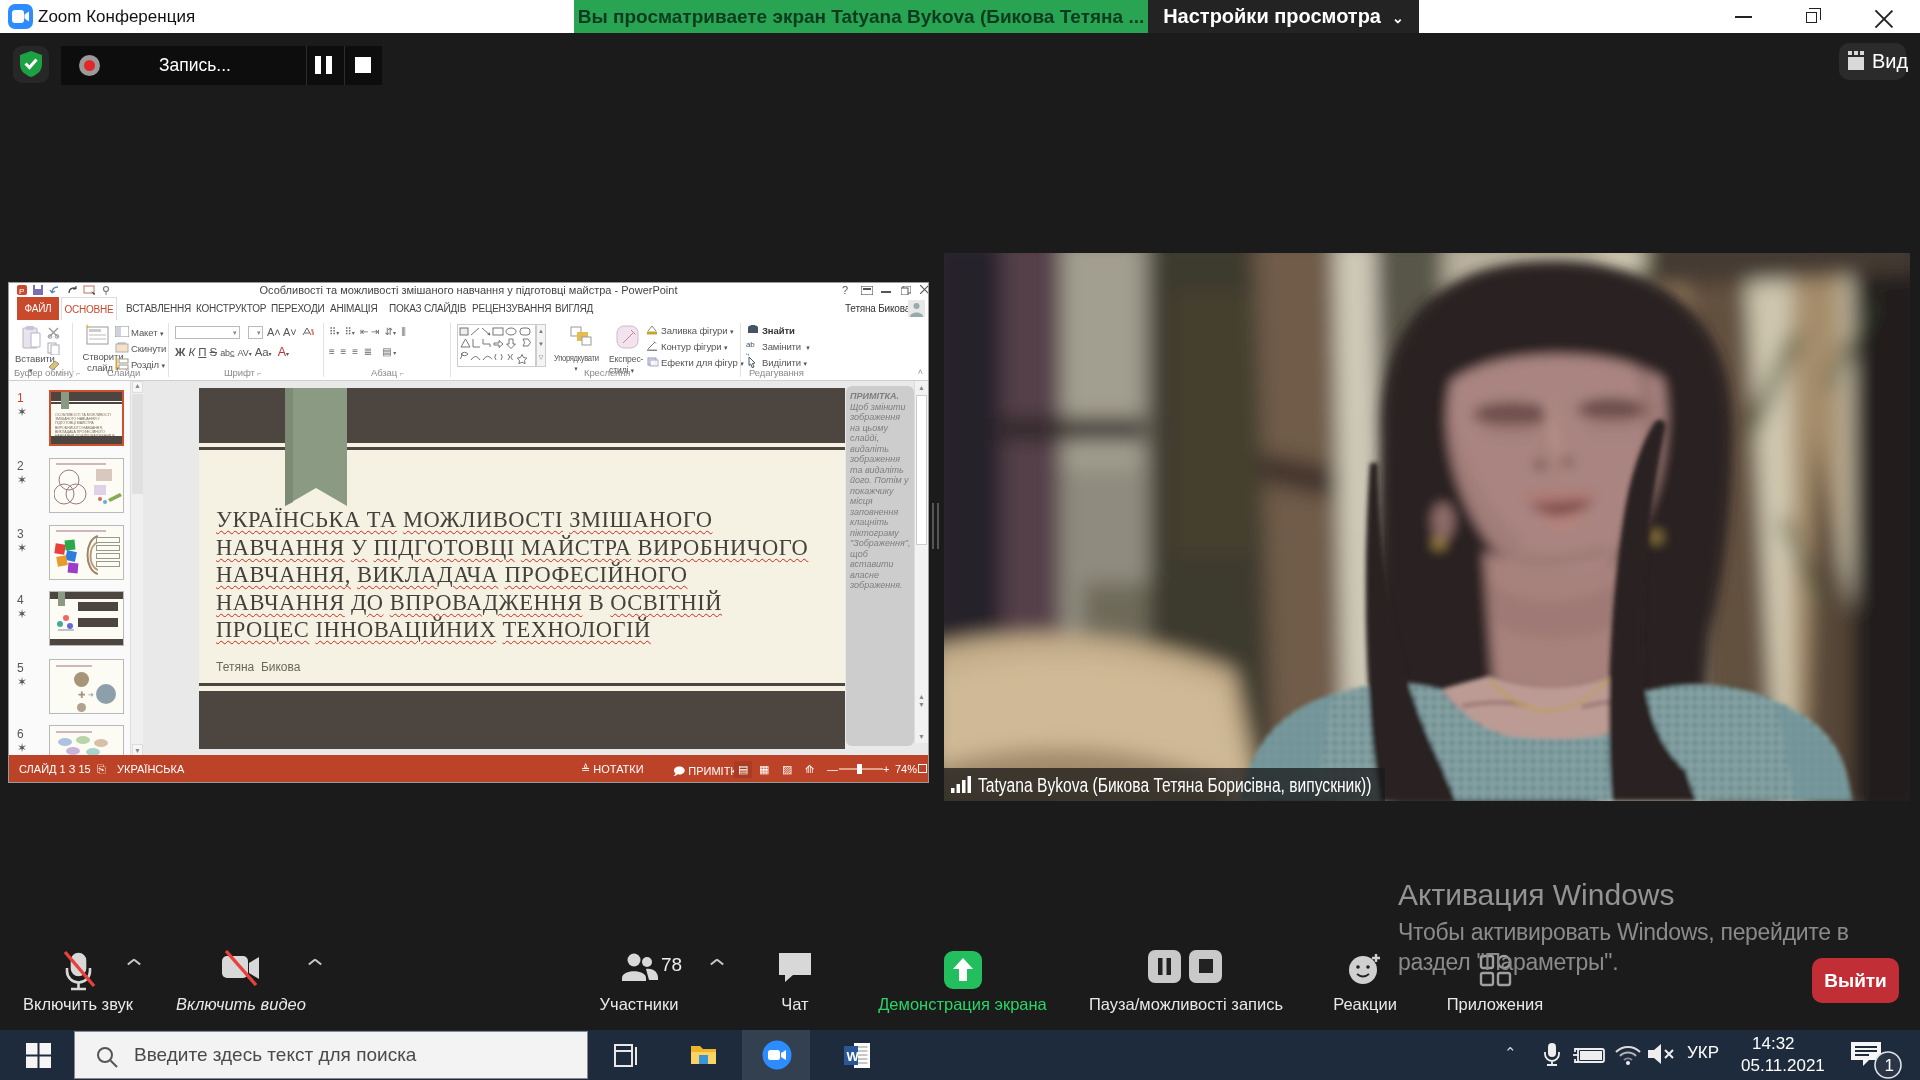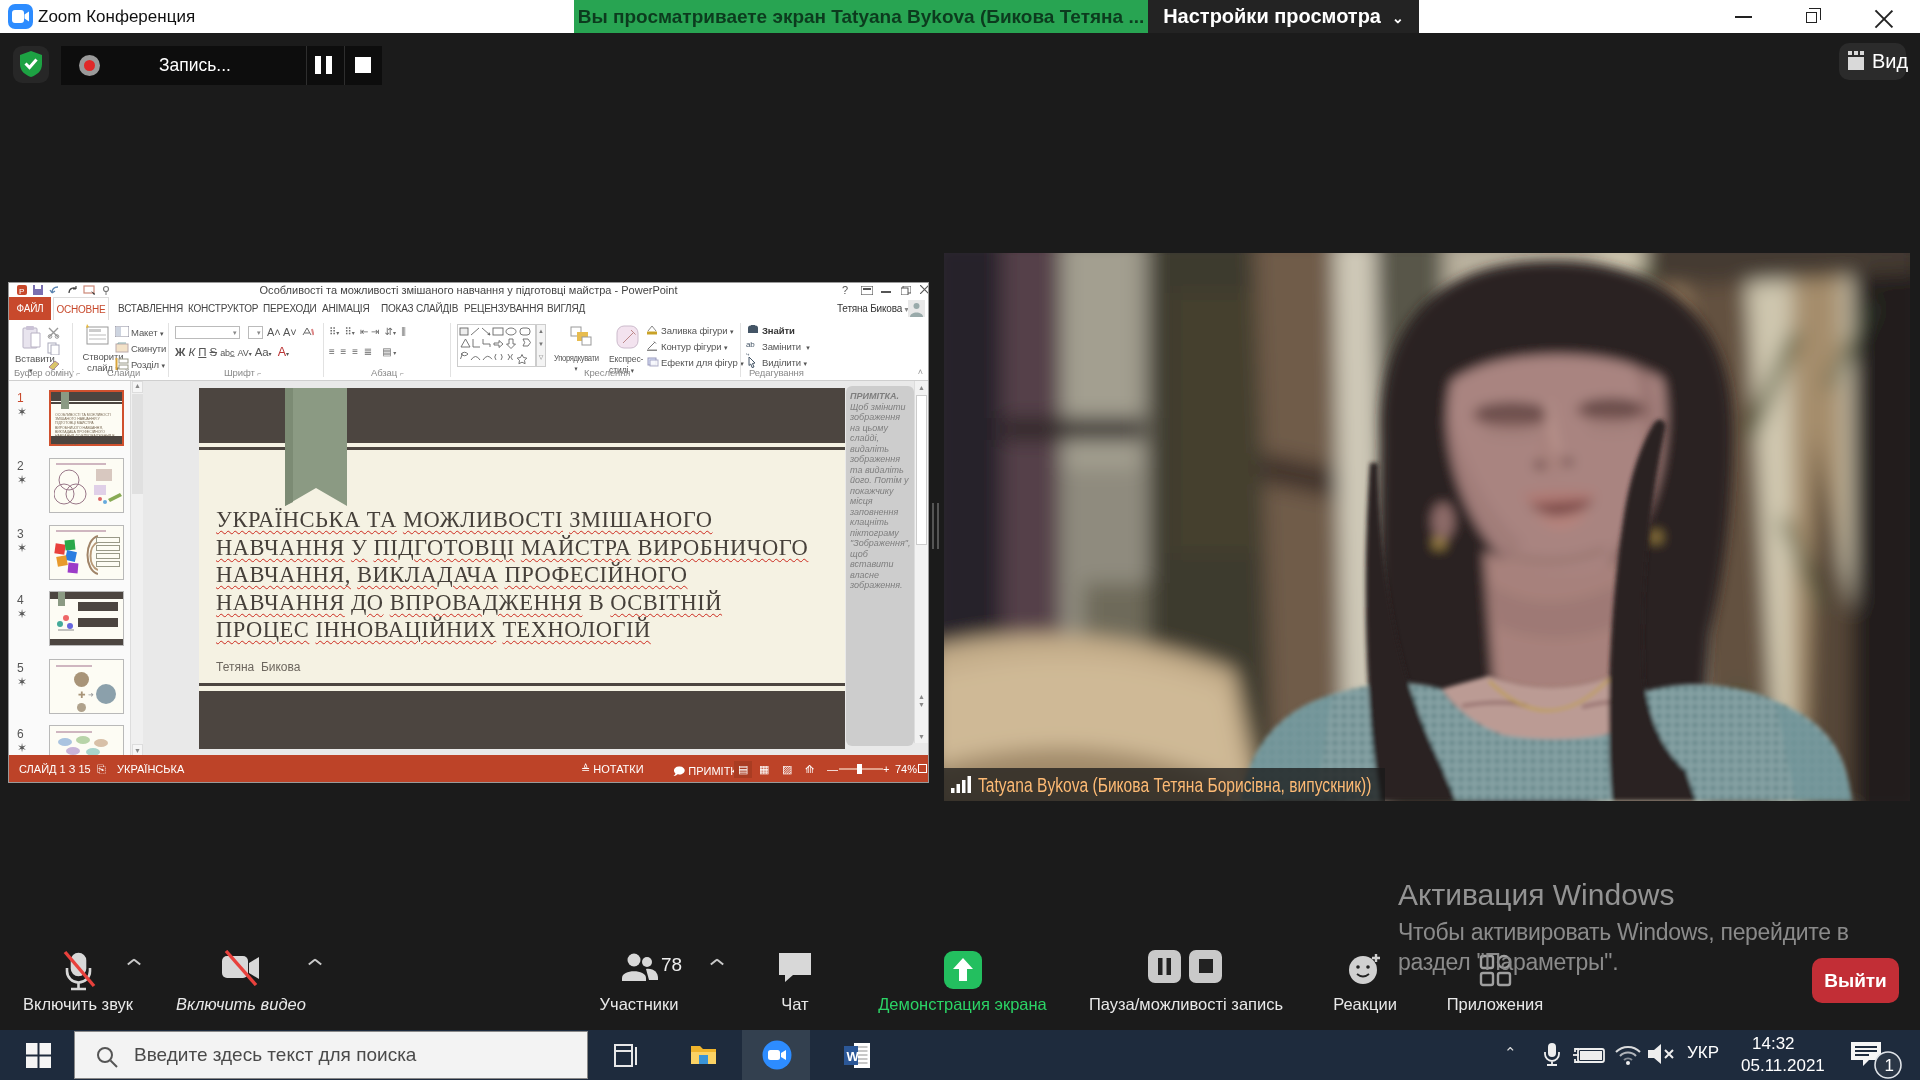--- a/index.html
+++ b/index.html
@@ -36,21 +36,21 @@
 #vidbtn .grid i { position:absolute; background:#d9d9d9; }
 #vidbtn span { position:absolute; left:33px; top:7px; color:#fff; font-size:20px; }
 
 #divider { position:absolute; left:932px; top:503px; width:7px; height:46px; border-left:2px solid #555; border-right:2px solid #555; }
 
 #ppt { position:absolute; left:8px; top:282px; width:921px; height:501px; background:#e9e9e9; border:1px solid #9a9a9a; overflow:hidden; font-family:"Liberation Sans",sans-serif; }
 #ppt .tbar { position:absolute; left:0; top:0; width:100%; height:14px; background:#fff; }
 #ppt .tbar .ttl { position:absolute; left:0; right:0; top:1px; text-align:center; font-size:11px; color:#444; }
 #ppt .qat { position:absolute; top:2px; display:flex; gap:6px; left:8px; }
 #ppt .tabs { position:absolute; left:0; top:14px; width:100%; height:23px; background:#fff; }
-#ppt .tab { position:absolute; top:0; height:23px; font-size:10px; color:#444; line-height:23px; letter-spacing:-0.2px; }
+#ppt .tab { position:absolute; top:0; height:23px; font-size:10px; color:#444; line-height:23px; letter-spacing:-0.2px;margin-left:8px; }
 #ppt .ribbon { position:absolute; left:0; top:37px; width:100%; height:61px; background:#fff; border-bottom:1px solid #cfcfcf; font-size:9.5px; color:#555; letter-spacing:-0.1px; }
 #ppt .grplabel { position:absolute; bottom:2px; font-size:9.5px; color:#8a8a8a; }
 #ppt .gsep { position:absolute; top:3px; bottom:3px; width:1px; background:#e2e2e2; }
 #ppt .leftpanel { position:absolute; left:0; top:98px; width:134px; height:375px; background:#fafafa; }
 #ppt .thumb { position:absolute; left:40px; width:75px; height:55px; background:#fdfcf4; border:1px solid #b9b9b9; }
 #ppt .thumb.sel { border:2px solid #d0502e; }
 #ppt .tnum { position:absolute; left:8px; width:20px; font-size:12px; color:#555; }
 #ppt .lscroll { position:absolute; left:121px; top:98px; width:13px; height:375px; background:#f0f0f0; border-left:1px solid #ddd; }
 #ppt .mainarea { position:absolute; left:134px; top:98px; width:766px; height:375px; background:#e9e9e9; }
 #ppt .slide { position:absolute; left:56px; top:7px; width:646px; height:361px; background:#f5f2e3; }
@@ -61,21 +61,21 @@
 #ppt .sauthor { position:absolute; left:17px; top:272px; font-size:12px; color:#6d675f; }
 #ppt .notes { position:absolute; left:703px; top:5px; width:68px; height:360px; background:#cdcdcd; border-radius:6px; font-size:9px; font-style:italic; color:#7e7e7e; padding:5px 4px; line-height:10.5px; overflow:hidden; }
 #ppt .vscroll { position:absolute; right:0; top:98px; width:14px; height:362px; background:#f2f2f2; border-left:1px solid #ddd; }
 #ppt .statusbar { position:absolute; left:0; bottom:0; width:100%; height:27px; background:#bd4328; color:#fff; font-size:11px; }
 #ppt .statusbar span { position:absolute; top:8px; }
 .circ { position:absolute; border-radius:50%; border:3px solid #ececec; }
 
 #video { position:absolute; left:944px; top:253px; width:966px; height:548px; overflow:hidden; background:#3b3234; }
 #pinlabel { position:absolute; left:16px; top:9px; width:232px; height:45px; background:rgba(110,110,110,0.5); border-radius:10px; color:#fff; font-size:21px; overflow:hidden; }
 #pinlabel span { position:absolute; left:42px; top:9px; white-space:nowrap; transform:scaleX(0.85); transform-origin:left; }
-#namelabel { position:absolute; left:0px; top:515px; width:441px; height:39px; background:rgba(25,25,25,0.75); color:#fdba74; font-size:19.5px; overflow:hidden;text-align:center; }
+#namelabel { position:absolute; left:0px; top:515px; width:441px; height:39px; background:rgba(25,25,25,0.75); color:#ffffff; font-size:19.5px; overflow:hidden;text-align:center; }
 #namelabel span { position:absolute; left:34px; top:6px; white-space:nowrap; transform:scaleX(0.8); transform-origin:left; }
 
 #bottombar { position:absolute; left:0; top:930px; width:1920px; height:100px; color:#e8e8e8; font-size:16.5px; }
 .tbtn { position:absolute; text-align:center; }
 .tbtn .lbl { position:absolute; top:45px; width:100%; }
 .caret { position:absolute; top:25px; width:12px; height:8px; }
 .caret:before { content:""; position:absolute; left:0; top:6px; width:8px; height:2.2px; background:#c9c9c9; transform:rotate(-38deg); }
 .caret:after { content:""; position:absolute; left:5.5px; top:6px; width:8px; height:2.2px; background:#c9c9c9; transform:rotate(38deg); }
 #sharelbl { color:#2bd466; }
 #exitbtn { position:absolute; left:1812px; top:958px; width:87px; height:45px; background:#c22e36; border-radius:10px; color:#fff; font-weight:bold; font-size:19px; text-align:center; line-height:45px; }

